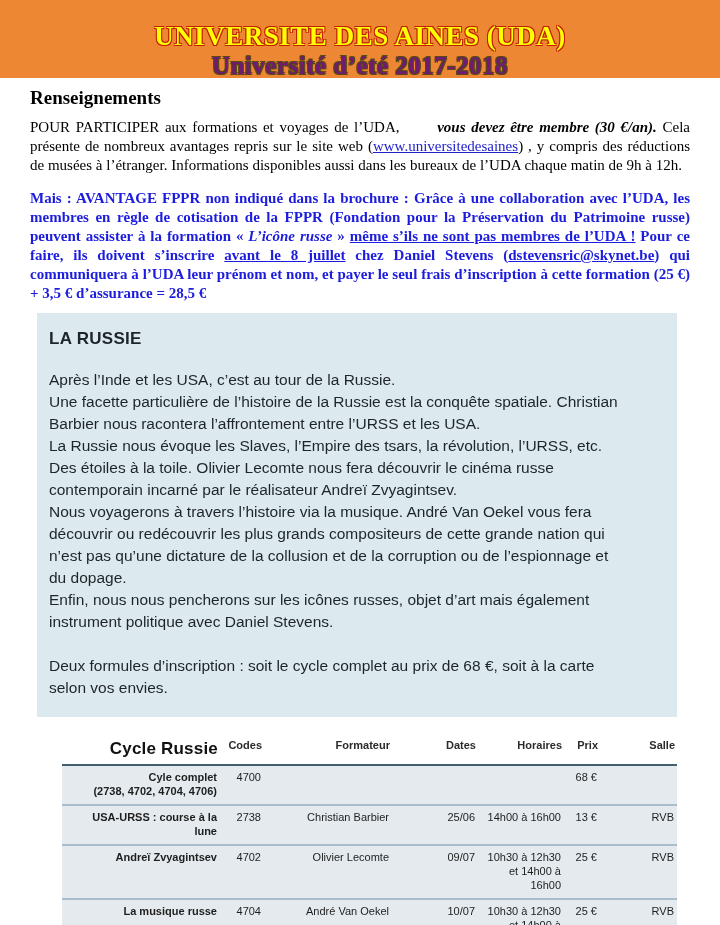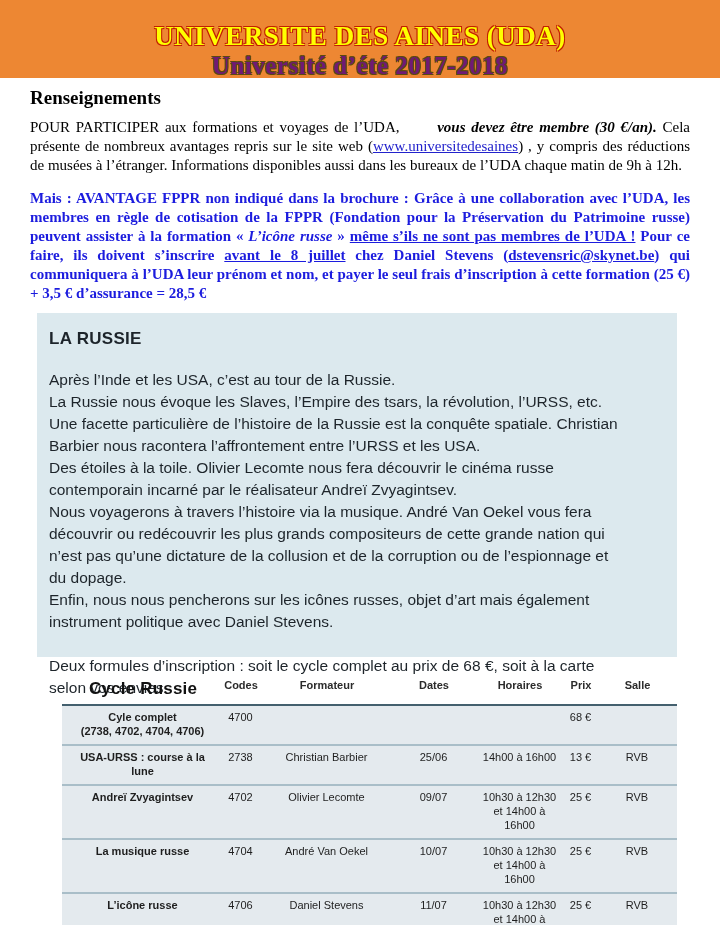--- a/index.html
+++ b/index.html
@@ -26,31 +26,31 @@
   .link { color:#2222CC; text-decoration:underline; cursor:pointer; }
 
   .notice { margin-top:14px; font-size:15px; line-height:19px; font-weight:bold; color:#1C1CDE; text-align:justify; }
   .notice .it { font-style:italic; }
   .notice .ul { text-decoration:underline; }
   .notice .link { color:#1C1CDE; }
 
   
   .russie-box {
     background:#DCE9EE; margin:10px 13px 0 7px; padding:16px 14px 14px 12px;
-    font-family:"Liberation Sans", sans-serif; color:#1d242a; height:344px;
+    font-family:"Liberation Sans", sans-serif; color:#1d242a; height:404px;
   }
   .russie-title { font-size:17px; font-weight:bold; letter-spacing:.3px; }
   .russie-body { margin-top:20px; width:572px; font-size:15.5px; line-height:22px; }
   .russie-body p { margin:0; }
   .russie-body p.gap-before { margin-top:22px; }
 
   
   .course-table-wrap { margin:16px 13px 0 32px; font-family:"Liberation Sans", sans-serif; }
   table.course-table { border-collapse:collapse; table-layout:fixed; width:615px; }
-  table.course-table th, table.course-table td { text-align:center; vertical-align:top; }
+  table.course-table th, table.course-table td { text-align:right; vertical-align:top; }
   thead th { font-size:11px; font-weight:bold; color:#2b2b2b; padding:6px 2px 5px 0; }
   thead th.title-cell { font-size:17px; color:#111; padding-left:6px; letter-spacing:.2px; }
   thead tr { border-bottom:2px solid #44606e; }
   tbody tr { background:#E4EAEE; border-bottom:2px solid #A9BEC8; }
   tbody td { font-size:11px; color:#1e1e1e; padding:4px 3px 6px 0; line-height:14px; }
   tbody td.name-cell { font-weight:bold; padding-left:6px; }
   .name-sub { display:block; }
 </style>
 </head>
 <body>
@@ -65,22 +65,22 @@
   <h1 class="page-heading">Renseignements</h1>
 
   <p class="intro"><span>POUR PARTICIPER aux formations et voyages de l’UDA, </span><span class="bi">vous devez être membre (30 €/an).</span><span> Cela présente de nombreux avantages repris sur le site web (</span><span class="link">www.universitedesaines</span><span>) , y compris des réductions de musées à l’étranger. Informations disponibles aussi dans les bureaux de l’UDA chaque matin de 9h à 12h.</span></p>
 
   <p class="notice"><span>Mais : AVANTAGE FPPR non indiqué dans la brochure : Grâce à une collaboration avec l’UDA, les membres en règle de cotisation de la FPPR (Fondation pour la Préservation du Patrimoine russe) peuvent assister à la formation « </span><span class="it">L’icône russe</span><span> »  </span><span class="ul">même s’ils ne sont pas membres de l’UDA !</span><span> Pour ce faire, ils doivent s’inscrire </span><span class="ul">avant le 8 juillet</span><span> chez Daniel Stevens (</span><span class="link ul">dstevensric@skynet.be</span><span>) qui communiquera à l’UDA leur prénom et nom, et payer le seul frais d’inscription à cette formation (25 €) + 3,5 € d’assurance = 28,5 €</span></p>
 
   <section class="russie-box">
     <div class="russie-title">LA RUSSIE</div>
     <div class="russie-body">
       <p>Après l’Inde et les USA, c’est au tour de la Russie.</p>
+      <p>Une facette particulière de l’histoire de la Russie est la conquête spatiale. Christian Barbier nous racontera l’affrontement entre l’URSS et les USA.</p>
       <p>La Russie nous évoque les Slaves, l’Empire des tsars, la révolution, l’URSS, etc.</p>
-      <p>Une facette particulière de l’histoire de la Russie est la conquête spatiale. Christian Barbier nous racontera l’affrontement entre l’URSS et les USA.</p>
       <p>Des étoiles à la toile. Olivier Lecomte nous fera découvrir le cinéma russe contemporain incarné par le réalisateur Andreï Zvyagintsev.</p>
       <p>Nous voyagerons à travers l’histoire via la musique. André Van Oekel vous fera découvrir ou redécouvrir les plus grands compositeurs de cette grande nation qui n’est pas qu’une dictature de la collusion et de la corruption ou de l’espionnage et du dopage.</p>
       <p>Enfin, nous nous pencherons sur les icônes russes, objet d’art mais également instrument politique avec Daniel Stevens.</p>
       <p class="gap-before">Deux formules d’inscription : soit le cycle complet au prix de 68 €, soit à la carte selon vos envies.</p>
     </div>
   </section>
 
   <div class="course-table-wrap">
     <table class="course-table">
       <colgroup>

